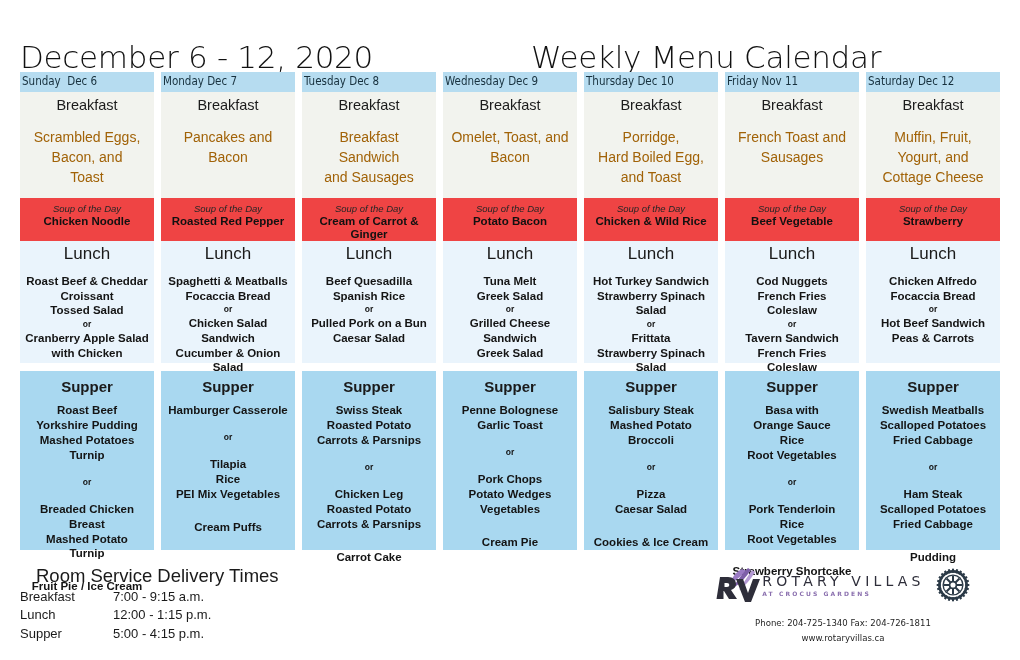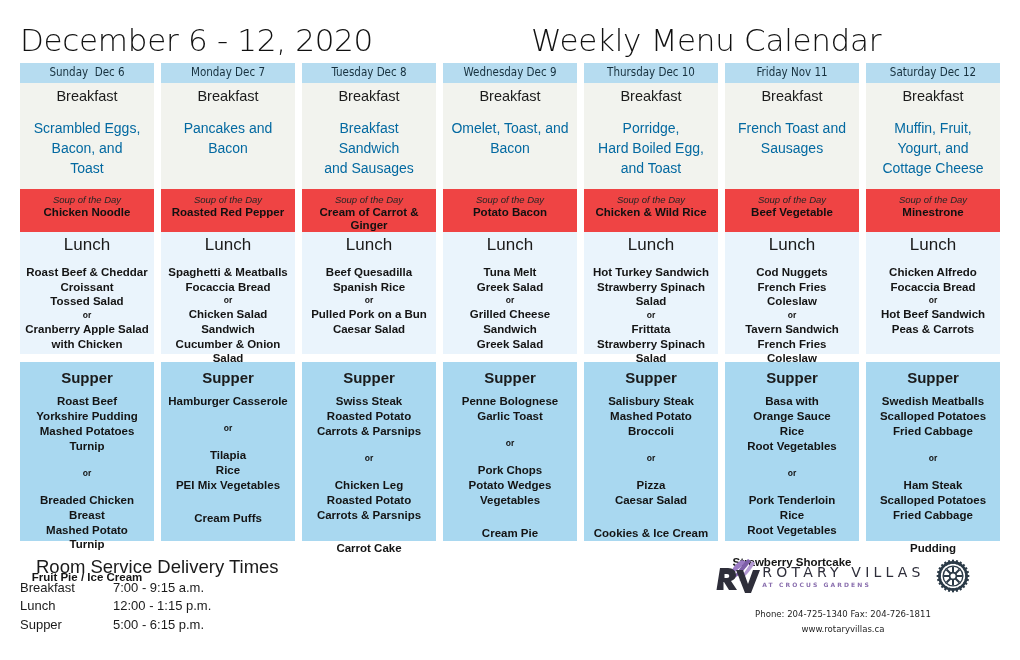--- a/index.html
+++ b/index.html
@@ -16,23 +16,24 @@
   .page {
     position: relative;
     width: 1020px;
     height: 660px;
     padding: 0 20px;
   }
 
   
   .titlebar {
     display: flex;
-    align-items: flex-end;
+    align-items: flex-start;
     height: 58px;
     padding-top: 30px;
+    margin-top: 9px;
   }
   .title-left {
     font-size: 31px;
     font-weight: 300;
     letter-spacing: -0.3px;
     font-family: "DejaVu Sans", sans-serif;
     font-stretch: condensed;
     color: #111;
     white-space: nowrap;
   }
@@ -50,21 +51,20 @@
   .calendar {
     display: grid;
     grid-template-columns: repeat(7, 1fr);
     column-gap: 7px;
     margin-top: 5px;
   }
   .daycol { display: flex; flex-direction: column; }
 
   .day-header {
     background: #b6dcf0;
-    text-align: center;
     font-size: 11.5px;
     font-weight: 400;
     font-family: "DejaVu Sans", sans-serif;
     font-stretch: condensed;
     padding: 3px 2px 4px;
     color: #16303d;
     white-space: pre;
     line-height: 1.1;
   }
 
@@ -79,21 +79,21 @@
     font-size: 14.5px;
     font-weight: 400;
     line-height: 1.35;
     color: #1c1c1c;
   }
   .breakfast-items {
     font-size: 14px;
     font-weight: 400;
     line-height: 1.42;
     margin-top: 13px;
-    color: #0369a1;
+    color: #a16207;
   }
 
   
   .soup {
     background: #ef4444;
     text-align: center;
     padding: 6px 2px 2px;
     height: 43px;
   }
   .soup-label {
@@ -432,21 +432,21 @@
         </div>
       </div>
       <div class="daycol">
         <div class="day-header">Saturday Dec 12</div>
         <div class="breakfast">
           <div class="meal-title-reg">Breakfast</div>
           <div class="breakfast-items">Muffin, Fruit,<br>Yogurt, and<br>Cottage Cheese</div>
         </div>
         <div class="soup">
           <div class="soup-label">Soup of the Day</div>
-          <div class="soup-name">Minestrone</div>
+          <div class="soup-name">Strawberry</div>
         </div>
         <div class="lunch">
           <div class="lunch-title">Lunch</div>
           <div class="lunch-body">
             <div class="gap-sm"></div>
             <div>Chicken Alfredo<br>Focaccia Bread</div>
             <div class="or-line">or</div>
             <div>Hot Beef Sandwich<br>Peas &amp; Carrots</div>
           </div>
         </div>
@@ -472,21 +472,21 @@
         <tr>
           <td class="rs-label">Breakfast</td>
           <td>7:00 - 9:15 a.m.</td>
         </tr>
         <tr>
           <td class="rs-label">Lunch</td>
           <td>12:00 - 1:15 p.m.</td>
         </tr>
         <tr>
           <td class="rs-label">Supper</td>
-          <td>5:00 - 6:15 p.m.</td>
+          <td>5:00 - 4:15 p.m.</td>
         </tr>
       </tbody>
     </table>
 
     <div class="brandblock">
       <div class="logorow">
         <div class="rv-logo">
           <svg width="44" height="36" viewBox="0 0 44 36">
             <path d="M26 2 C20 5 15 11 13 19 C18 15 24 9 31 4 Z" fill="#9b7bc4"></path>
             <path d="M32 1 C27 6 21 13 17 21 C24 17 30 10 35 3 Z" fill="#7e5fa8"></path>

